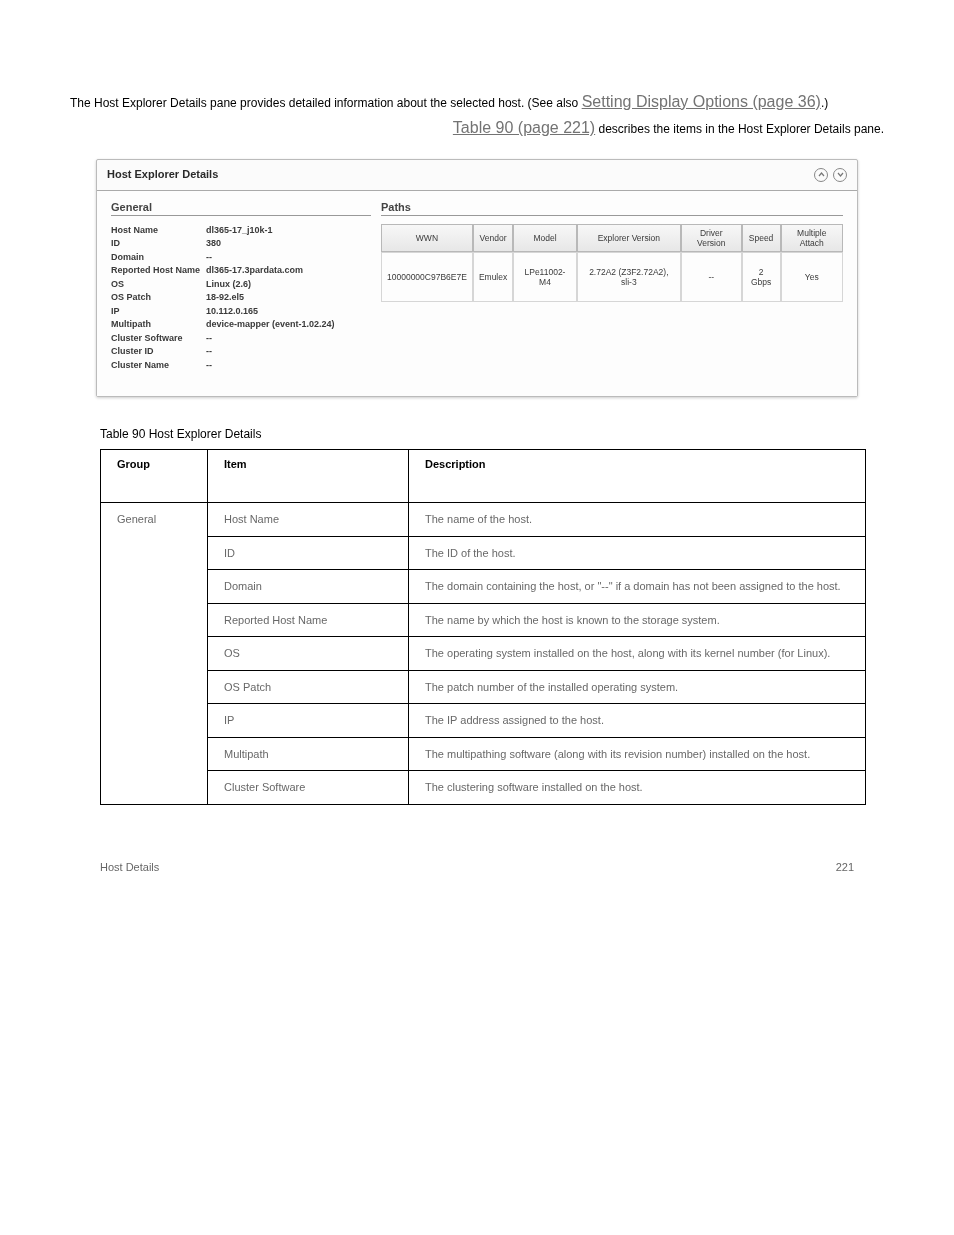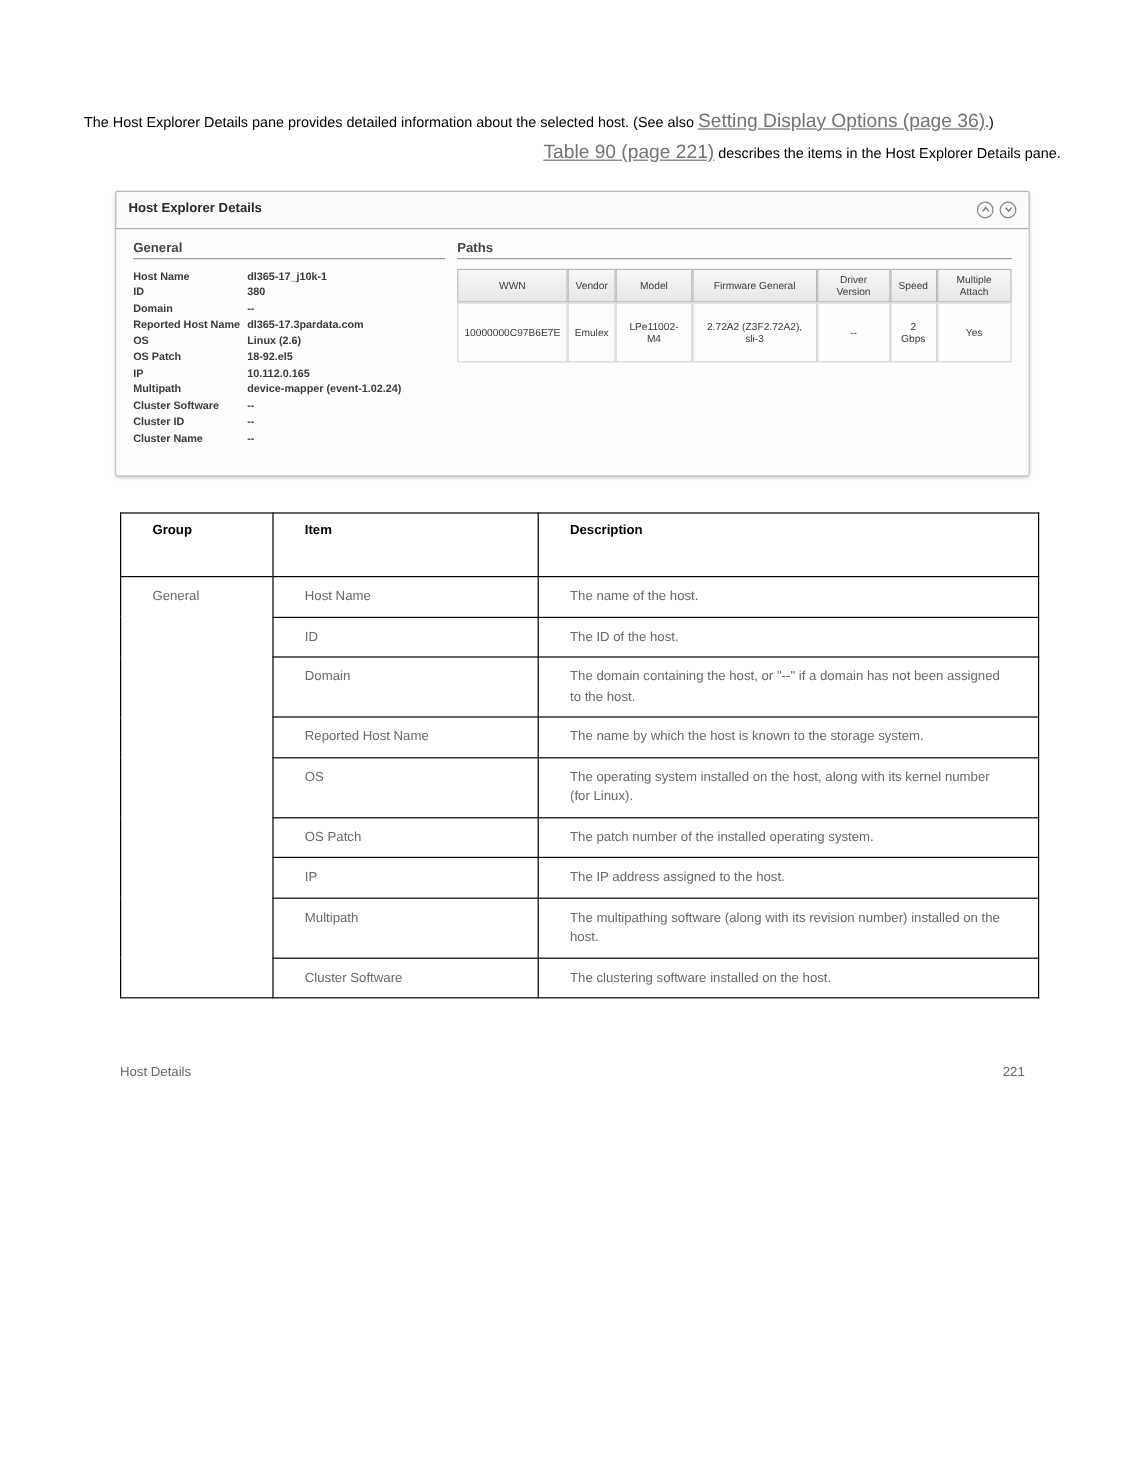--- a/index.html
+++ b/index.html
@@ -127,21 +127,21 @@
     margin: 12px 0 8px 30px;
   }
   .desc-table {
     border-collapse: collapse;
     width: 766px;
     margin: 0 0 0 30px;
     font-size: 11px;
   }
   .desc-table th, .desc-table td {
     border: 1.5px solid #000;
-    padding: 8px 26px;
+    padding: 8px 16px;
     text-align: left;
     vertical-align: top;
   }
   .desc-table th {
     font-weight: bold;
     color: #000;
     height: 36px;
   }
   .desc-table .group-col {
     width: 74px;
@@ -245,21 +245,21 @@
           </div>
       </div>
       <div class="section-right">
         <div class="section-head">Paths</div>
         <table class="paths-table">
           <thead>
               <tr id="paths-head-row">
                 <th>WWN</th>
                 <th>Vendor</th>
                 <th>Model</th>
-                <th>Firmware General</th>
+                <th>Explorer Version</th>
                 <th>Driver Version</th>
                 <th>Speed</th>
                 <th>Multiple Attach</th>
               </tr>
             </thead>
           <tbody>
               <tr id="paths-body-row">
                 <td>10000000C97B6E7E</td>
                 <td>Emulex</td>
                 <td>LPe11002-M4</td>
@@ -267,20 +267,21 @@
                 <td>--</td>
                 <td>2 Gbps</td>
                 <td>Yes</td>
               </tr>
             </tbody>
         </table>
       </div>
     </div>
   </div>
 
+  <div class="table-caption">Table 90 Host Explorer Details</div>
 
   <table class="desc-table">
     <thead>
       <tr>
         <th class="group-col">Group</th>
         <th class="item-col">Item</th>
         <th>Description</th>
       </tr>
     </thead>
     <tbody id="desc-body">

